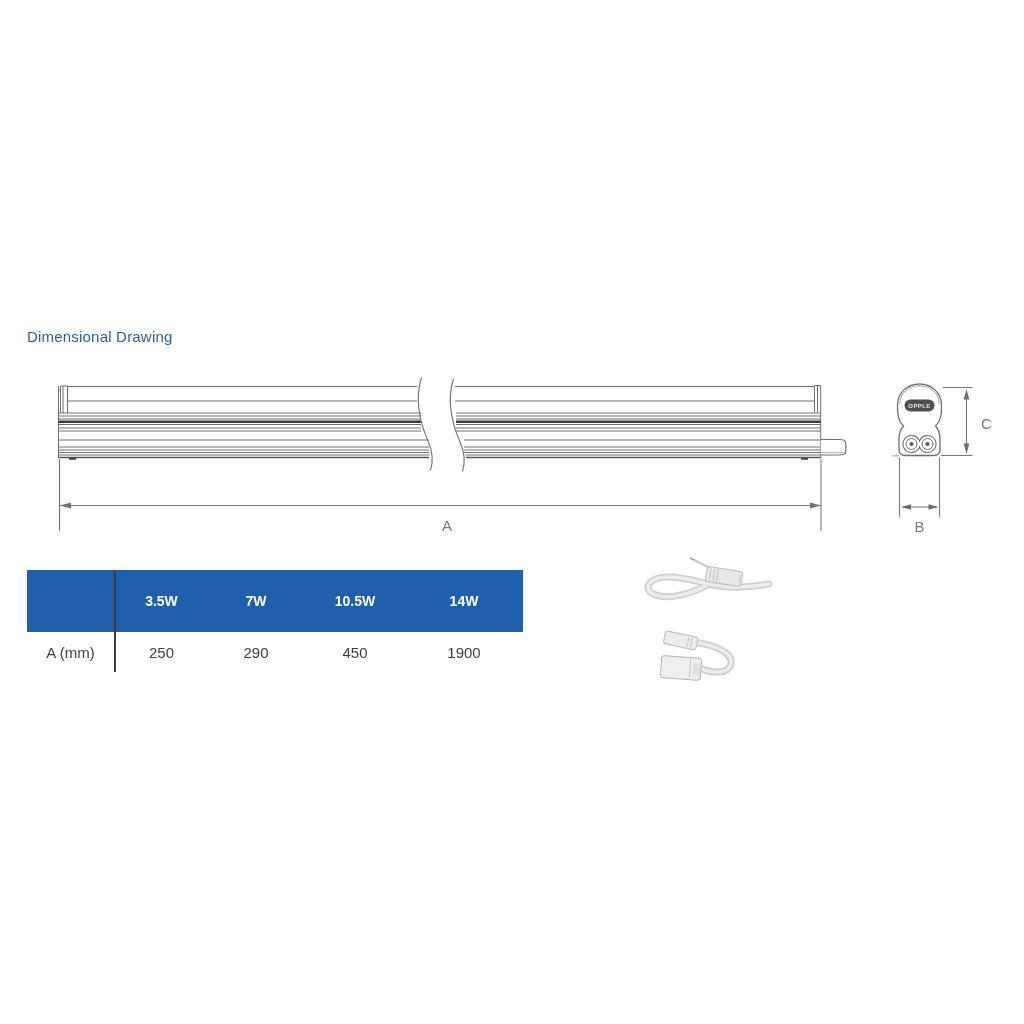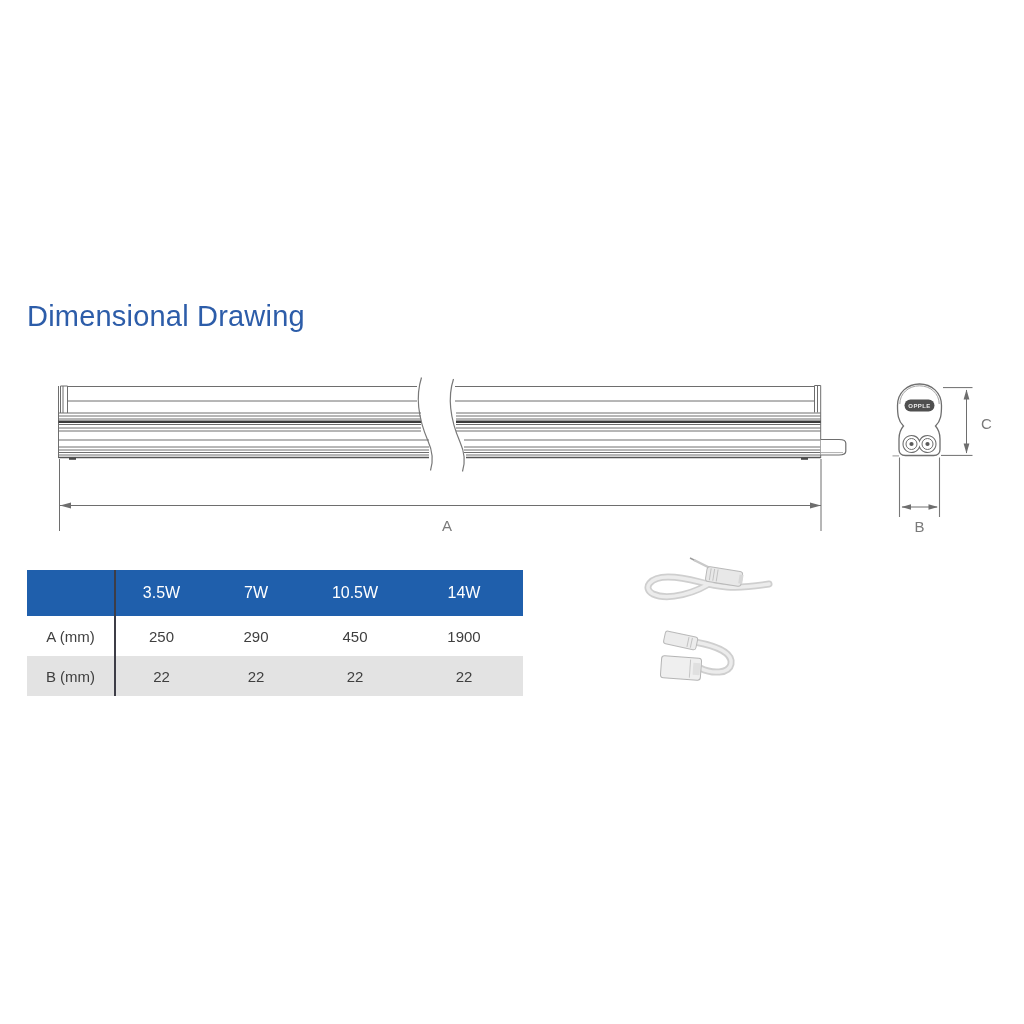--- a/index.html
+++ b/index.html
@@ -1,34 +1,34 @@
 <!DOCTYPE html>
 <html><head>
 <meta charset="utf-8">
 <style>
   html,body{margin:0;padding:0;}
   body{
     width:1024px;height:1024px;background:#ffffff;position:relative;
     overflow:hidden;font-family:"Liberation Sans",sans-serif;
   }
   .page-title{
-    position:absolute;left:27px;top:300px;
-    font-size:29px;color:#2d5da9;letter-spacing:0.2px;
+    position:absolute;left:27px;top:328px;
+    font-size:15px;color:#2d5da9;letter-spacing:0.2px;
   }
   svg.drawing{position:absolute;left:0;top:0;}
   text.dim-label{font-family:"Liberation Sans",sans-serif;font-size:15px;fill:#7a7a7a;}
   text.brand{font-family:"Liberation Sans",sans-serif;font-size:6px;font-weight:bold;fill:#ececec;letter-spacing:0.4px;}
   table.dim-table{
     position:absolute;left:27px;top:570px;width:496px;
     border-collapse:collapse;table-layout:fixed;
     font-size:15px;color:#3f3f3f;
   }
   table.dim-table th{
-    background:#1f5fac;color:#ffffff;font-weight:normal;
-    height:30px;text-align:center;padding:8px;font-size:16px;
+    background:#1f5fac;color:#ffffff;font-weight:bold;
+    height:30px;text-align:center;padding:16px;font-size:14px;
   }
   table.dim-table td{
     height:40px;text-align:center;padding:0;
   }
   table.dim-table tr.alt td{background:#e3e3e3;}
   table.dim-table th:nth-child(2),
   table.dim-table td:nth-child(2){border-left:2px solid #3d3d47;}
 </style>
 </head>
 <body>
@@ -187,21 +187,14 @@
     <th>10.5W</th>
     <th>14W</th>
   </tr>
   <tr>
     <td>A (mm)</td>
     <td>250</td>
     <td>290</td>
     <td>450</td>
     <td>1900</td>
   </tr>
-  <tr class="alt">
-    <td>B (mm)</td>
-    <td>22</td>
-    <td>22</td>
-    <td>22</td>
-    <td>22</td>
-  </tr>
 </tbody>
   </table>
 
 </body></html>

